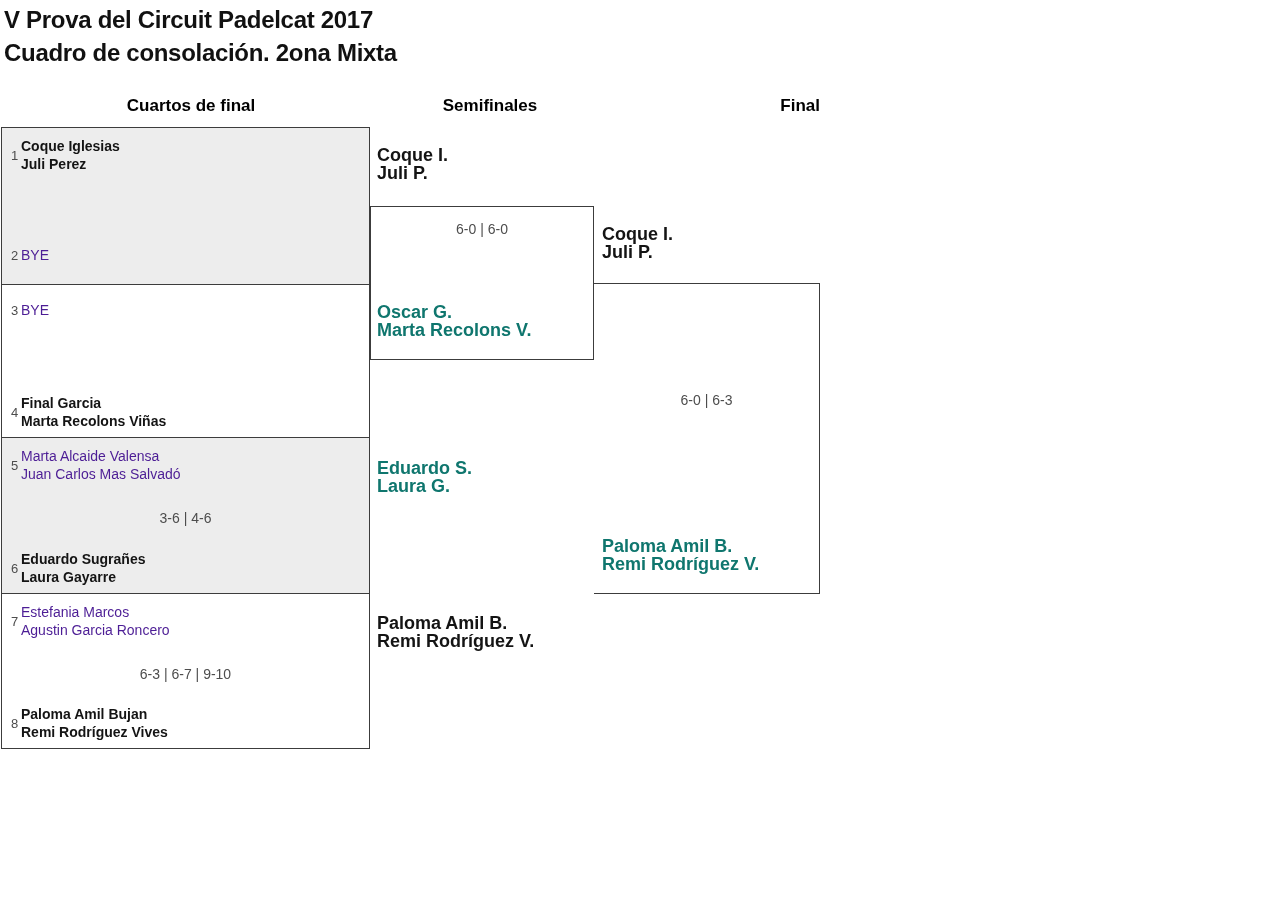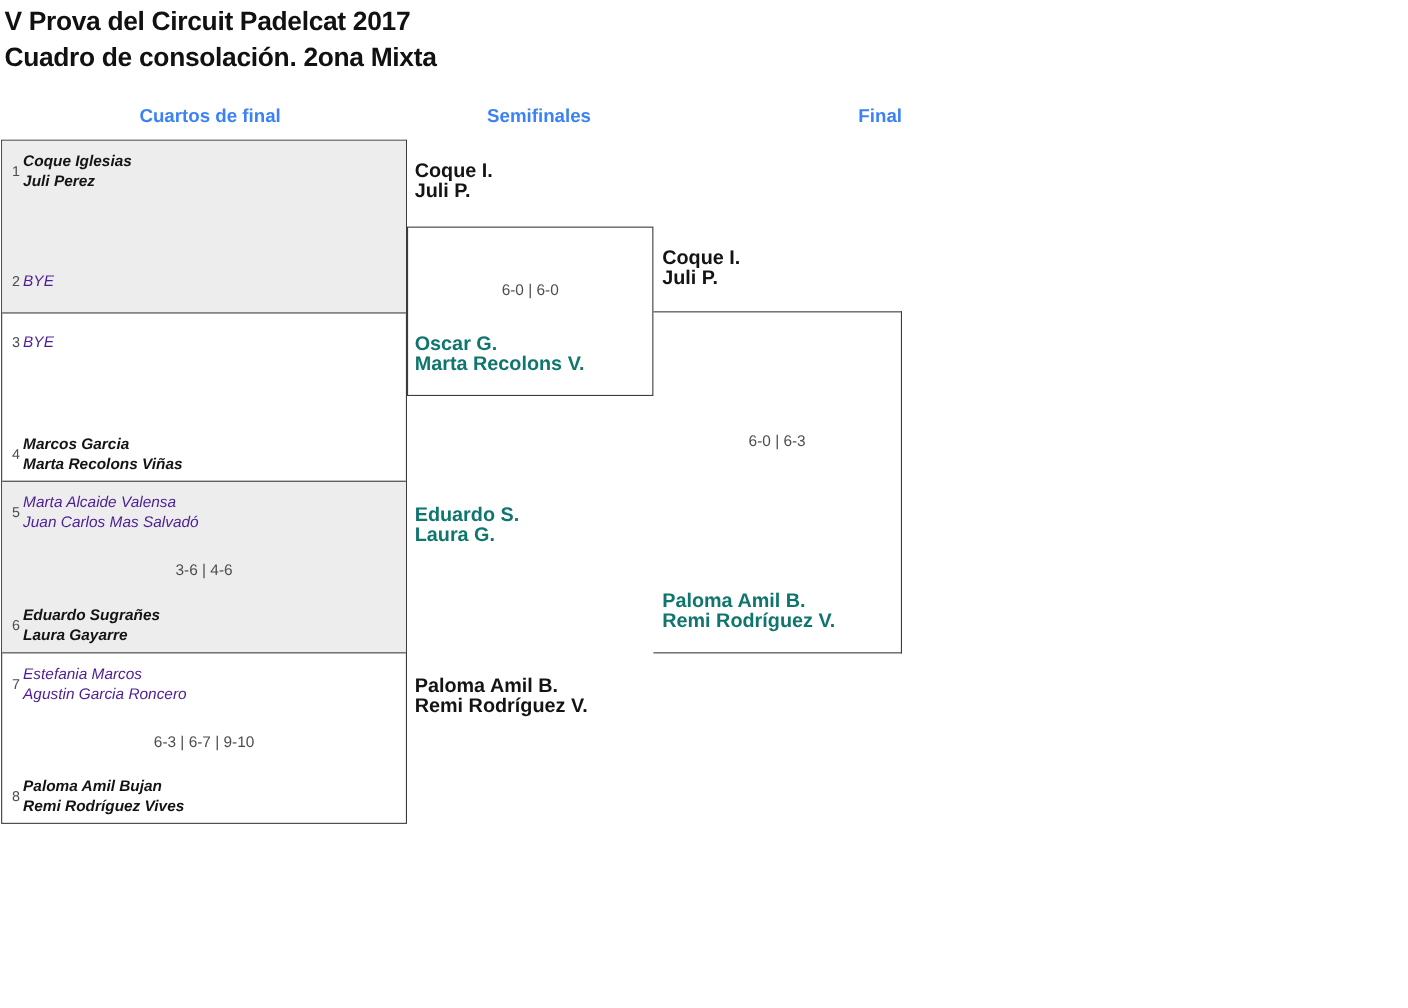--- a/index.html
+++ b/index.html
@@ -42,21 +42,21 @@
     color: #14532d;
   }
 
   
   .round-header {
     position: absolute;
     top: 96px;
     font-size: 17px;
     font-weight: 700;
     text-align: center;
-    color: #3b82f6;
+    color: #000000;
   }
   .rh-qf { left: 1px;   width: 380px; }
   .rh-sf { left: 378px; width: 224px; }
   .rh-f  { left: 594px; width: 226px; text-align: right; }
 
   .qf-column {
     position: absolute;
     left: 1px; top: 127px;
     width: 369px; height: 622px;
     border: 1px solid #3c3c3c;
@@ -73,21 +73,21 @@
 
   .team { position: absolute; left: 0; display: flex; align-items: center; }
   .team .seed {
     width: 19px;
     padding-left: 9px;
     flex: none;
     font-size: 13px;
     color: #4d4d4d;
   }
   .team .names { font-size: 14px; line-height: 18px; }
-  .team .names div { white-space: nowrap; font-style: italic; }
+  .team .names div { white-space: nowrap; }
   .team.winner .names { font-weight: 700; color: #141414; }
   .team.loser  .names { font-weight: 400; color: #4c1d95; }
 
   .pos-top-2    { top: 9px; }
   .pos-top-1    { top: 16px; }
   .pos-bottom-2 { bottom: 7px; }
   .pos-bottom-1 { bottom: 20px; }
 
   .score {
     position: absolute;
@@ -102,21 +102,21 @@
   
   .sf-box {
     position: absolute;
     left: 370px;
     width: 224px;
     border: 1px solid #3c3c3c;
     background: transparent;
   }
   .sf-box-1 { top: 206px; height: 154px; }
   .sf-box-2 { top: 516px; height: 156px; }
-  .sf-score { top: 48px; }
+  .sf-score { top: 14px; }
 
   .feed-label {
     position: absolute;
     font-size: 18px;
     line-height: 18px;
   }
   .feed-label div { white-space: nowrap; }
   .feed-label.winner { font-weight: 700; color: #141414; }
   .feed-label.loser  { font-weight: 700; color: #0f766e; }
 
@@ -182,21 +182,21 @@
     <div class="qf-row qf-r2">
       <div class="team loser pos-top-1">
         <span class="seed">3</span>
         <span class="names">
           <div>BYE</div>
         </span>
       </div>
       <div class="team winner pos-bottom-2">
         <span class="seed">4</span>
         <span class="names">
-          <div>Marcos Garcia</div>
+          <div>Final Garcia</div>
           <div>Marta Recolons Viñas</div>
         </span>
       </div>
     </div>
 
     <div class="qf-row qf-r3 gray">
       <div class="team loser pos-top-2">
         <span class="seed">5</span>
         <span class="names">
           <div>Marta Alcaide Valensa</div>

